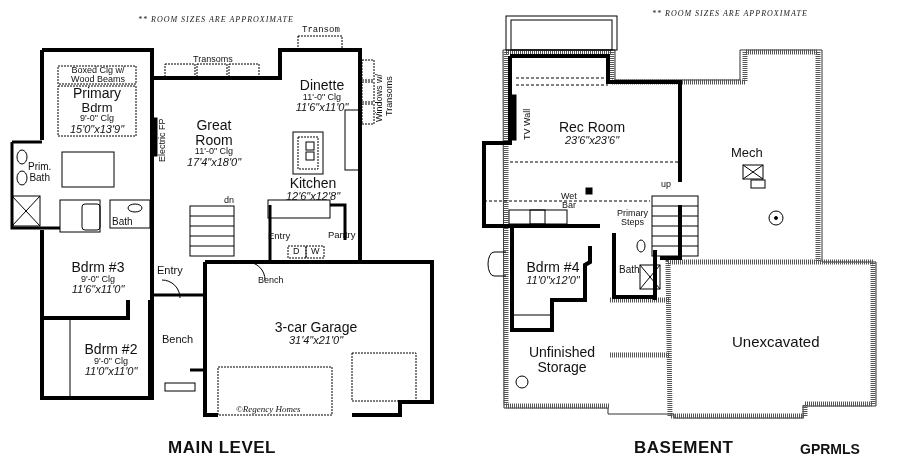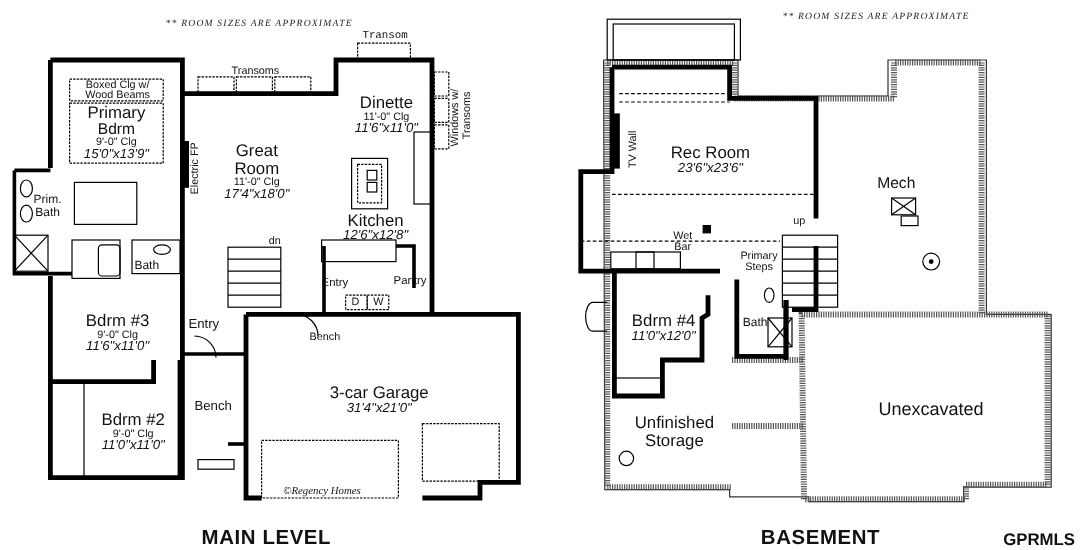--- a/index.html
+++ b/index.html
@@ -279,13 +279,13 @@
 <div class="lbl small" style="left:619px; top:265px; font-size:10px;">Bath</div>
 
 <div class="lbl" style="left:522px; top:345px; width:80px;">
   <div class="rname">Unfinished</div>
   <div class="rname">Storage</div>
 </div>
 
 <div class="lbl" style="left:732px; top:334px; font-size:15px;">Unexcavated</div>
 
 <div class="level" style="left:634px; top:438px;">BASEMENT</div>
-<div class="brand" style="left:836px; top:441px;">GPRMLS</div>
+<div class="brand" style="left:800px; top:441px;">GPRMLS</div>
 
 </body></html>

